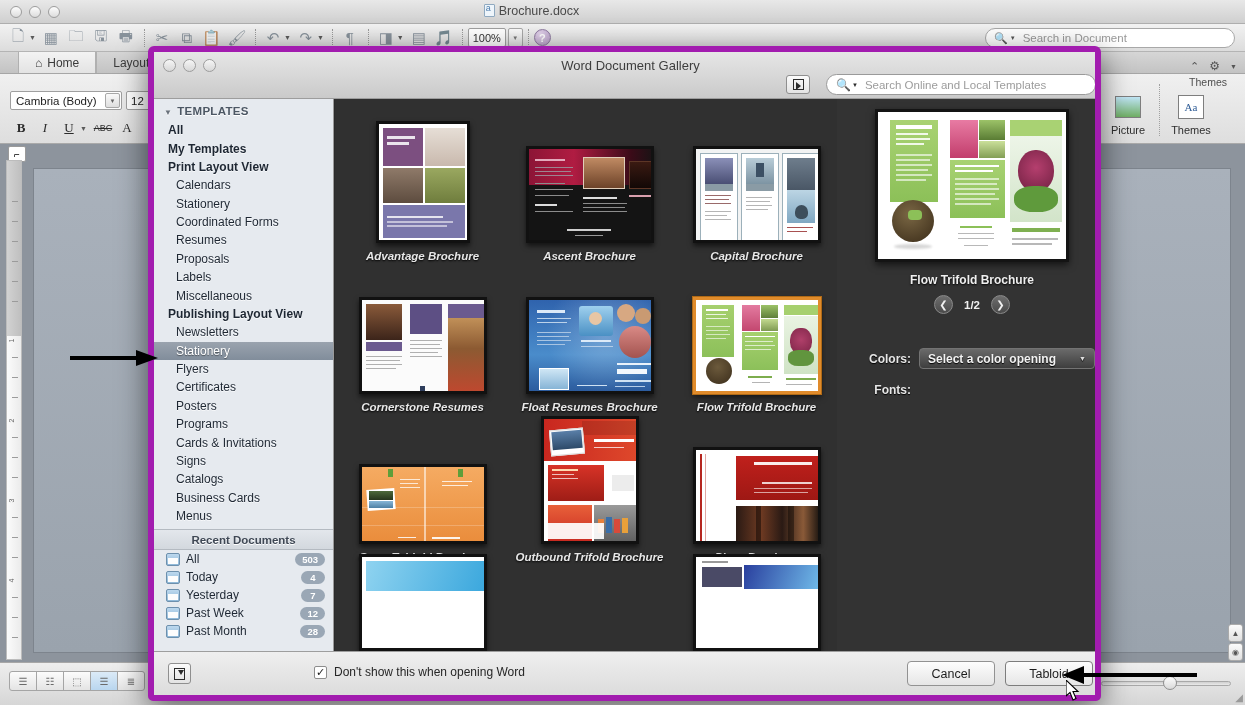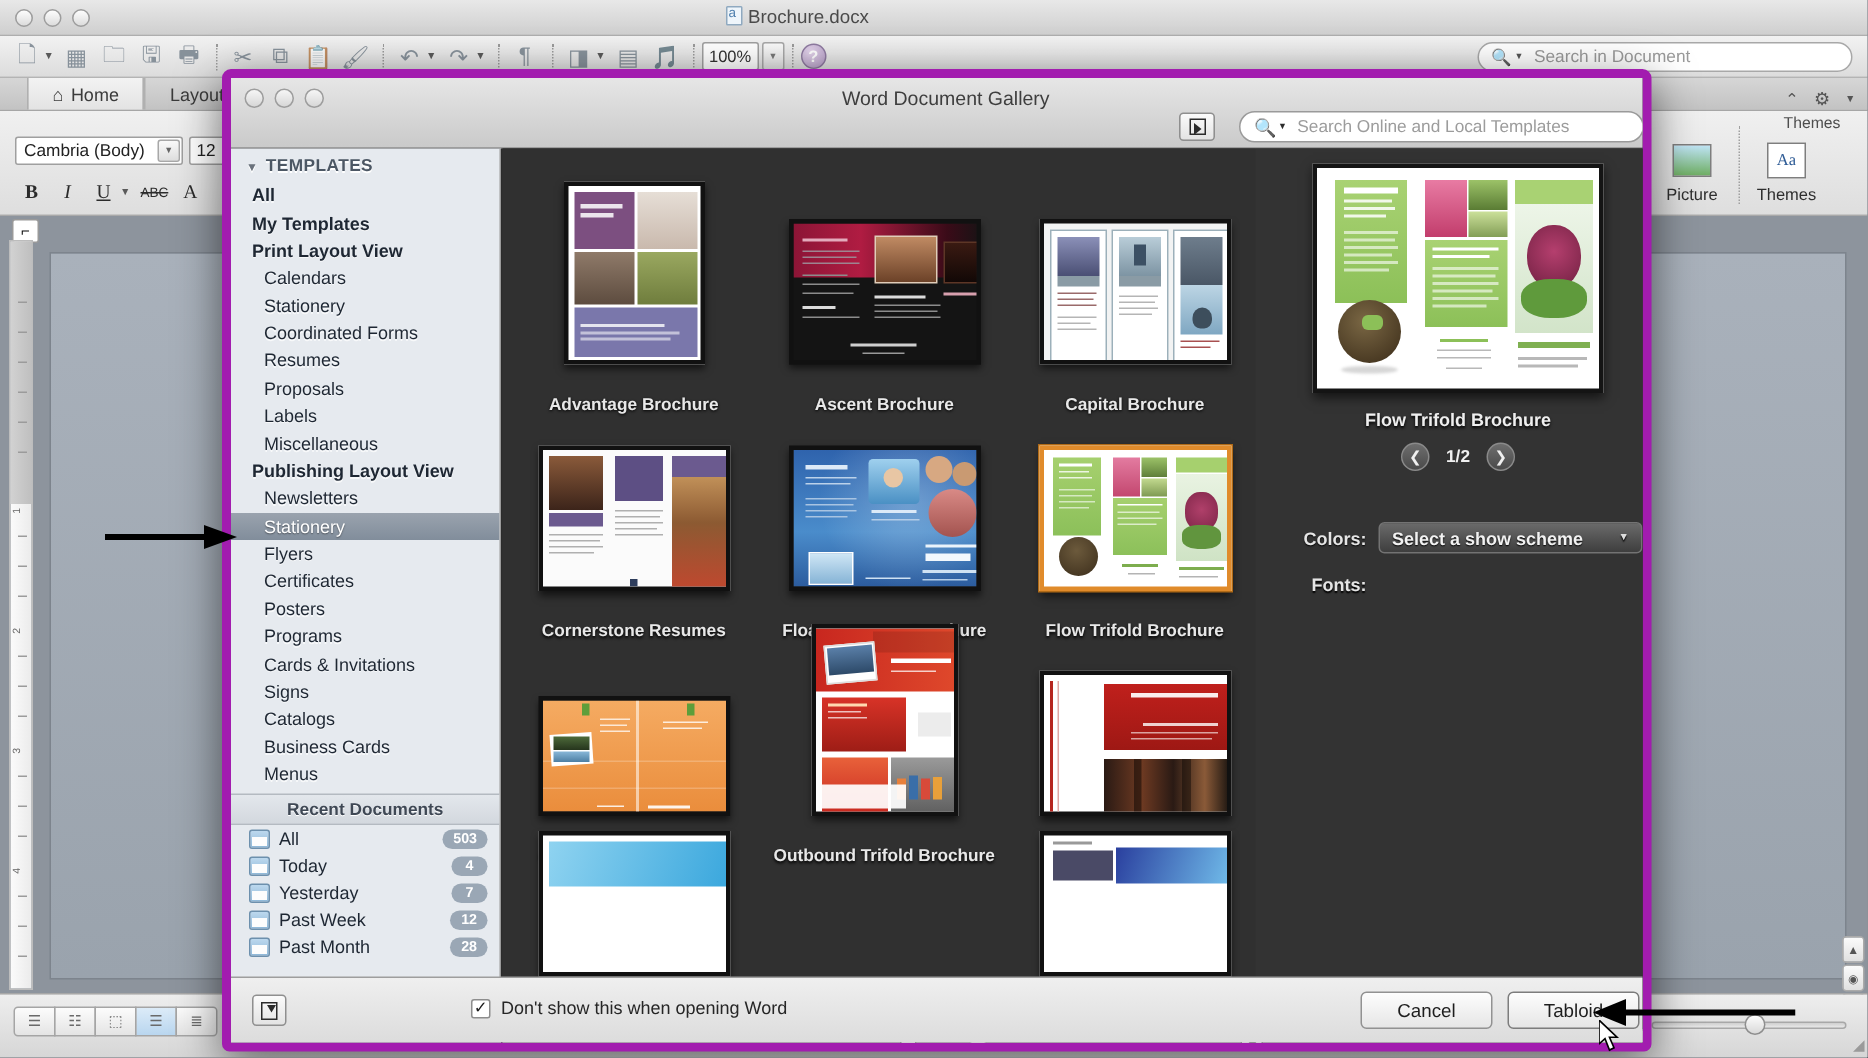--- a/index.html
+++ b/index.html
@@ -320,22 +320,23 @@
   .tpl-cell { width: 159px; margin-left: 8px; text-align: center; }
   .tpl-thumb-wrap {
     height: 140px; display: flex; align-items: flex-end; justify-content: center;
   }
   .tpl-thumb {
     background: #fff; border: 3px solid #111; position: relative; overflow: hidden;
     box-shadow: 0 3px 5px rgba(0,0,0,.6);
   }
   .tpl-thumb.sel { border-color: #e08b2b; box-shadow: 0 0 0 1px #b06a16, 0 3px 6px rgba(0,0,0,.6); }
   .tpl-cap {
-    font-size: 11.5px; font-weight: bold; color: #e8e8e8; margin-top: 21px;
+    font-size: 11.5px; font-weight: bold; color: #e8e8e8; margin-top: 7px;
     text-shadow: 0 1px 2px #000;
+    font-style: italic;
   }
 
   
   .preview-pane {
     position: absolute; left: 502px; top: 0; width: 270px; height: 587px;
     background: #333333;
   }
   .pv-thumb-wrap { padding-top: 10px; display: flex; justify-content: center; }
   .pv-thumb {
     width: 194px; height: 153px; background: #fff; border: 3px solid #141414;
@@ -980,21 +981,21 @@
         </div>
         <div class="pv-title">Flow Trifold Brochure</div>
         <div class="pv-pager">
           <div class="pg-btn">❮</div>
           <div class="pg-count">1/2</div>
           <div class="pg-btn">❯</div>
         </div>
         <div class="pv-field" style="margin-top:34px">
           <div class="pv-label">Colors:</div>
           <div class="pv-select">
-            <span>Select a show scheme</span>
+            <span>Select a color opening</span>
             <span class="sel-arrow">▼</span>
           </div>
         </div>
         <div class="pv-field">
           <div class="pv-label">Fonts:</div>
         </div>
       </div>
 
       <div class="size-strip">
         <div class="ss-icon-sm">

